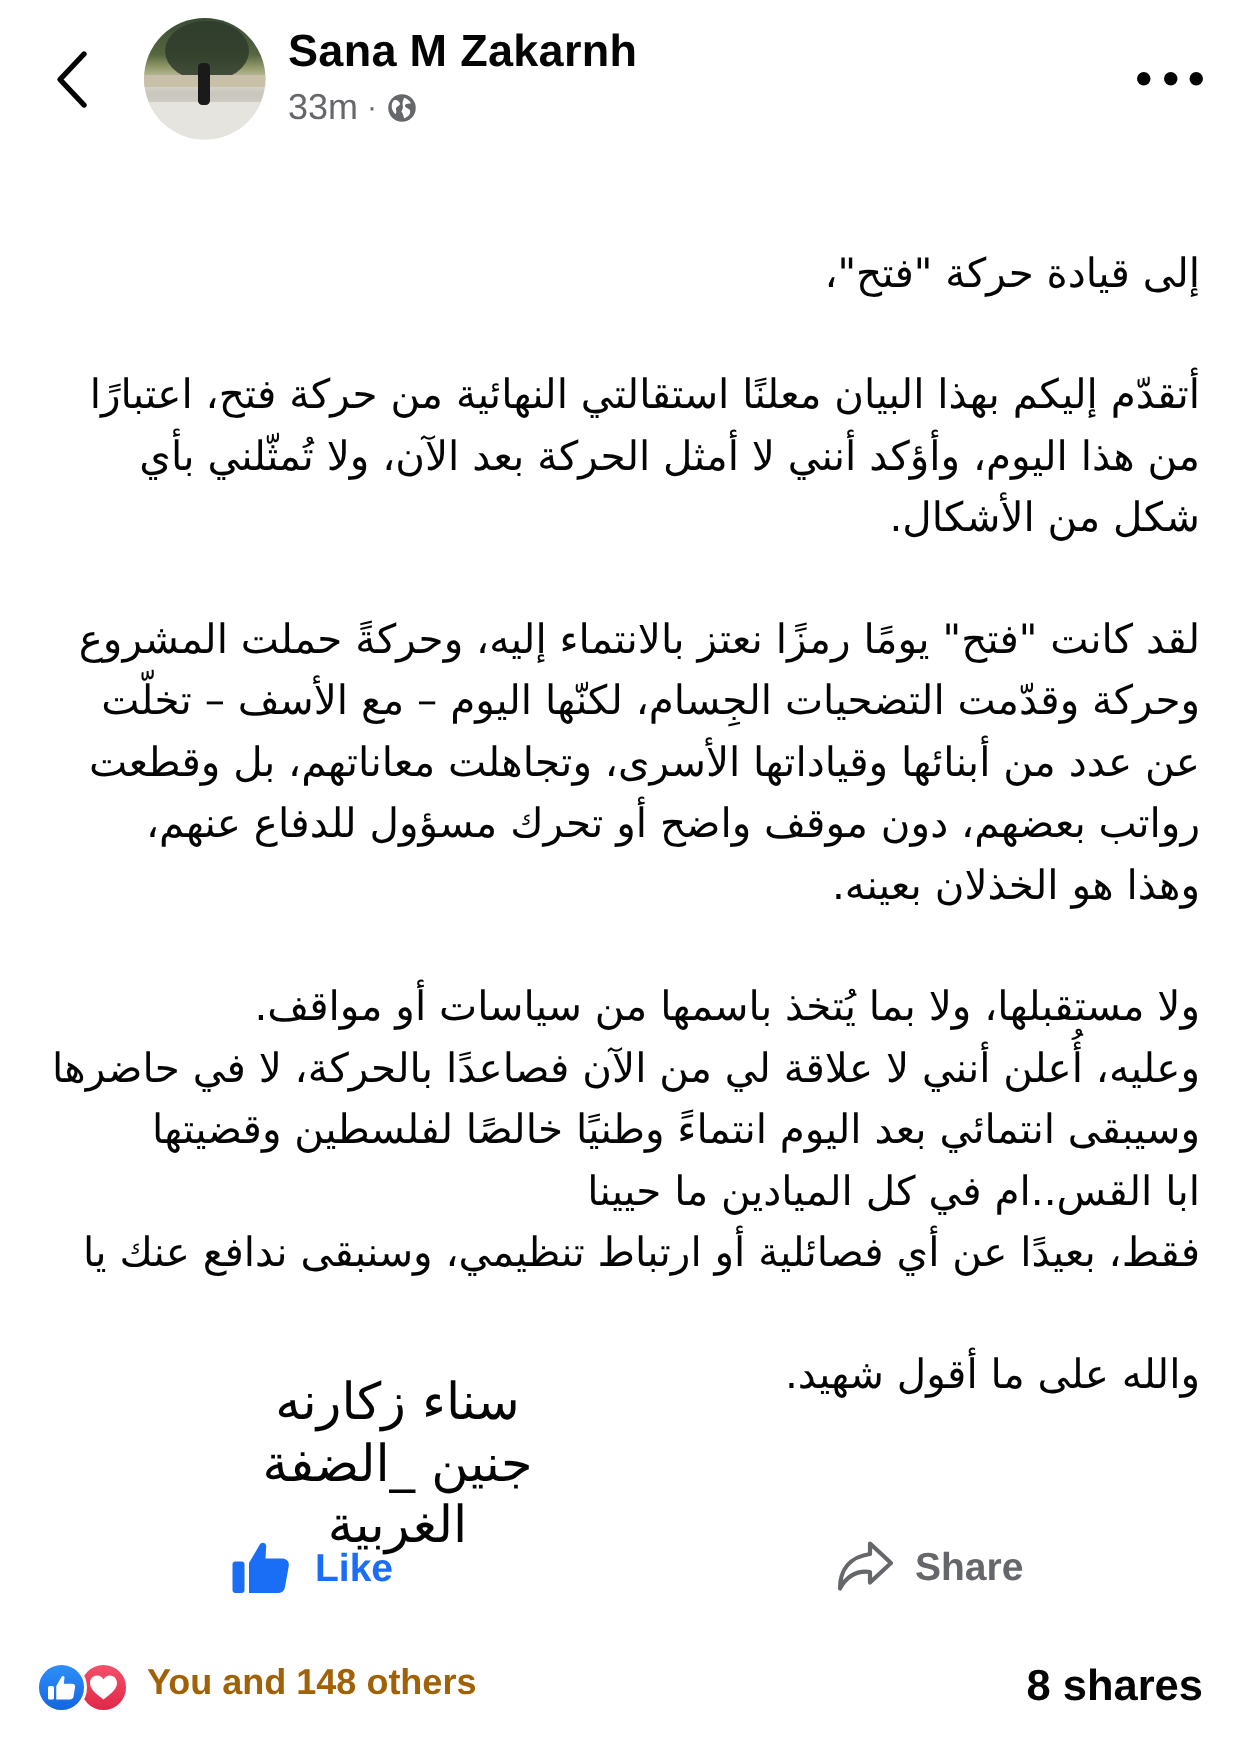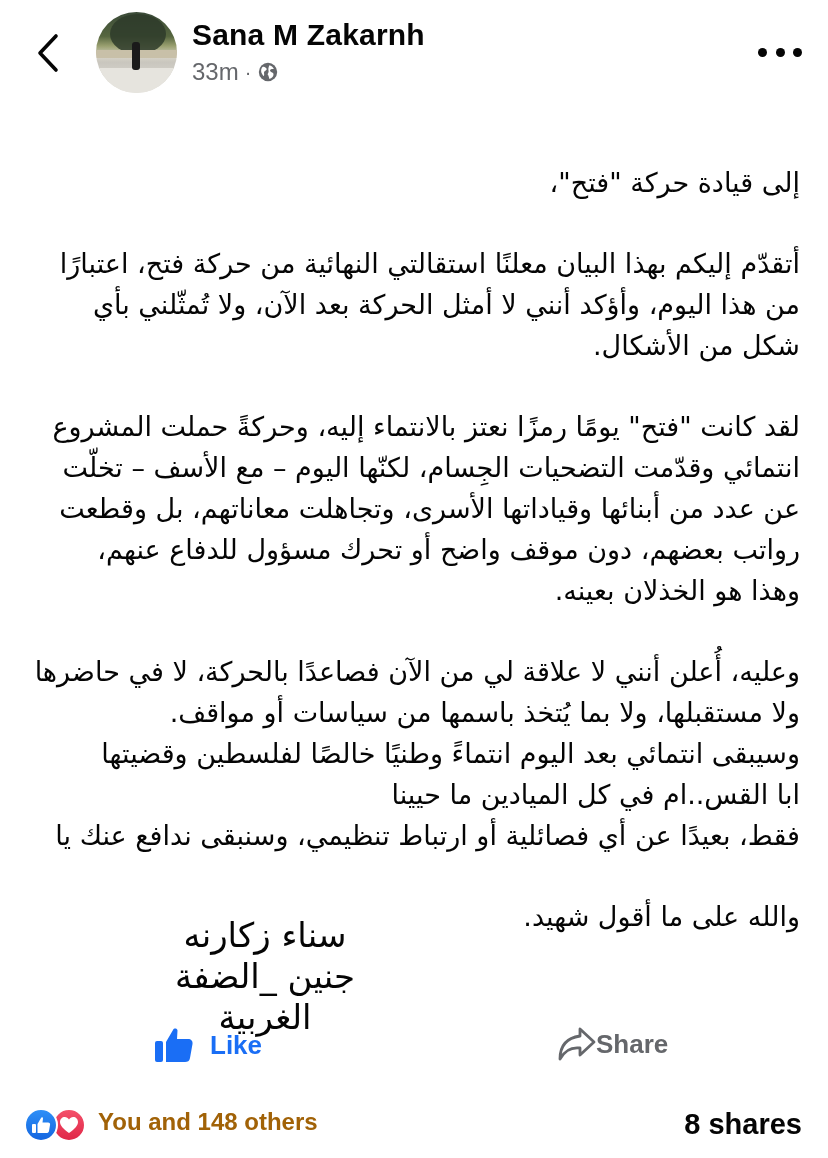--- a/index.html
+++ b/index.html
@@ -25,21 +25,21 @@
     font-family: "DejaVu Sans", sans-serif; font-size: 27px; line-height: 41px; color: #050505; }
   .post p { margin: 0; }
   .gap1 { height: 34px; }
   .gap2 { height: 40px; }
   .sig { position: absolute; left: 140px; top: 915px; width: 250px; direction: rtl; text-align: center;
     font-family: "DejaVu Sans", sans-serif; font-size: 34px; line-height: 41px; color: #050505; }
 
   .actions { position: absolute; left: 0; top: 1020px; width: 828px; height: 55px; }
   .like-btn { position: absolute; left: 154px; top: 6px; display: flex; align-items: center; gap: 16px; cursor: pointer; }
   .like-btn .label { font-size: 26px; font-weight: 700; color: #1a6ef5; }
-  .share-btn { position: absolute; left: 556px; top: 6px; display: flex; align-items: center; gap: 0; cursor: pointer; }
+  .share-btn { position: absolute; left: 556px; top: 6px; display: flex; align-items: center; gap: 14px; cursor: pointer; }
   .share-btn .label { font-size: 26px; font-weight: 700; color: #65676b; }
 
   .footer { position: absolute; left: 0; top: 1104px; width: 828px; height: 46px; }
   .reactions { position: absolute; left: 24px; top: 4px; display: flex; }
   .reactions .r { width: 34px; height: 34px; border-radius: 50%; display: flex; align-items: center; justify-content: center; border: 2px solid #fff; }
   .reactions .r-like { background: linear-gradient(180deg, #2e8ff7, #1466e0); z-index: 2; }
   .reactions .r-love { background: linear-gradient(180deg, #f4506a, #e02848); margin-left: -6px; z-index: 1; }
   .reaction-text { position: absolute; left: 98px; top: 4px; font-size: 24px; font-weight: 700; color: #a16207; cursor: pointer; }
   .shares-text { position: absolute; right: 26px; top: 4px; font-size: 29px; font-weight: 700; color: #050505; cursor: pointer; }
 </style>
@@ -81,27 +81,27 @@
 
 <div class="post">
   <div class="gap1"></div>
   <p>إلى قيادة حركة "فتح"،</p>
   <div class="gap2"></div>
   <p>أتقدّم إليكم بهذا البيان معلنًا استقالتي النهائية من حركة فتح، اعتبارًا</p>
   <p>من هذا اليوم، وأؤكد أنني لا أمثل الحركة بعد الآن، ولا تُمثّلني بأي</p>
   <p>شكل من الأشكال.</p>
   <div class="gap2"></div>
   <p>لقد كانت "فتح" يومًا رمزًا نعتز بالانتماء إليه، وحركةً حملت المشروع</p>
-  <p>انتمائي وقدّمت التضحيات الجِسام، لكنّها اليوم – مع الأسف – تخلّت</p>
+  <p>وحركة وقدّمت التضحيات الجِسام، لكنّها اليوم – مع الأسف – تخلّت</p>
   <p>عن عدد من أبنائها وقياداتها الأسرى، وتجاهلت معاناتهم، بل وقطعت</p>
   <p>رواتب بعضهم، دون موقف واضح أو تحرك مسؤول للدفاع عنهم،</p>
   <p>وهذا هو الخذلان بعينه.</p>
   <div class="gap2"></div>
+  <p>ولا مستقبلها، ولا بما يُتخذ باسمها من سياسات أو مواقف.</p>
   <p>وعليه، أُعلن أنني لا علاقة لي من الآن فصاعدًا بالحركة، لا في حاضرها</p>
-  <p>ولا مستقبلها، ولا بما يُتخذ باسمها من سياسات أو مواقف.</p>
   <p>وسيبقى انتمائي بعد اليوم انتماءً وطنيًا خالصًا لفلسطين وقضيتها</p>
   <p>ابا القس..ام في كل الميادين ما حيينا</p>
   <p>فقط، بعيدًا عن أي فصائلية أو ارتباط تنظيمي، وسنبقى ندافع عنك يا</p>
   <div class="gap2"></div>
   <p>والله على ما أقول شهيد.</p>
 </div>
 
 <div class="sig">
   <p>سناء زكارنه</p>
   <p>جنين _الضفة الغربية</p>

